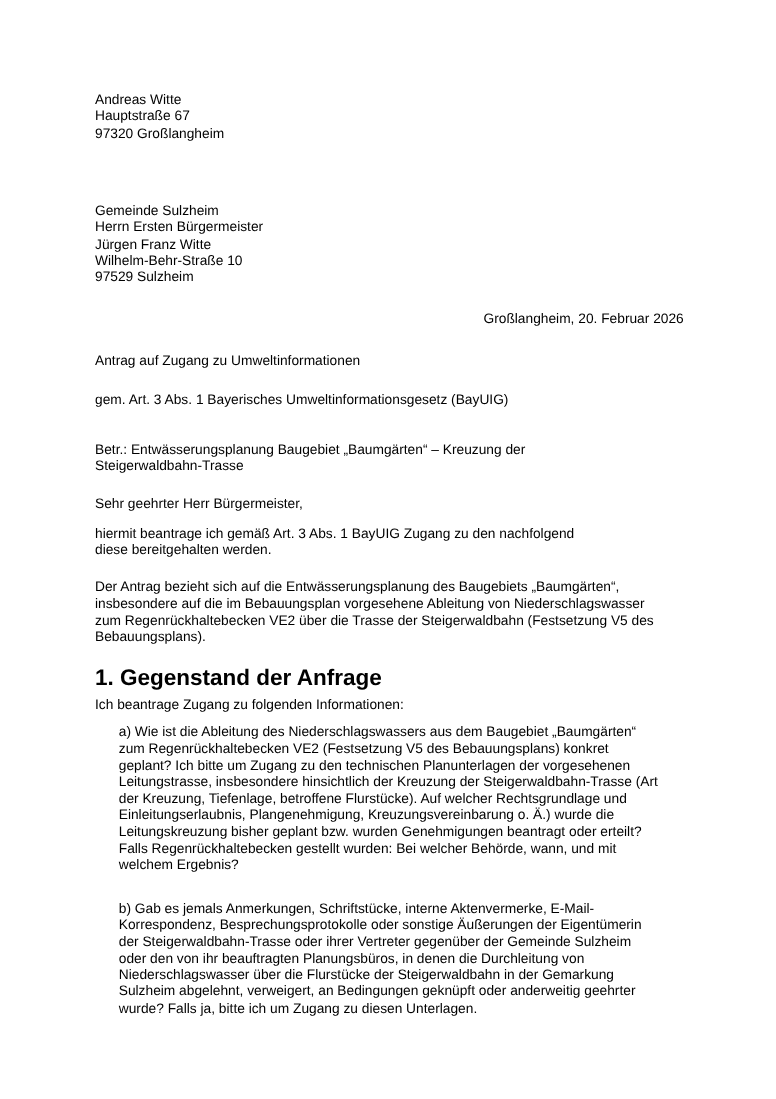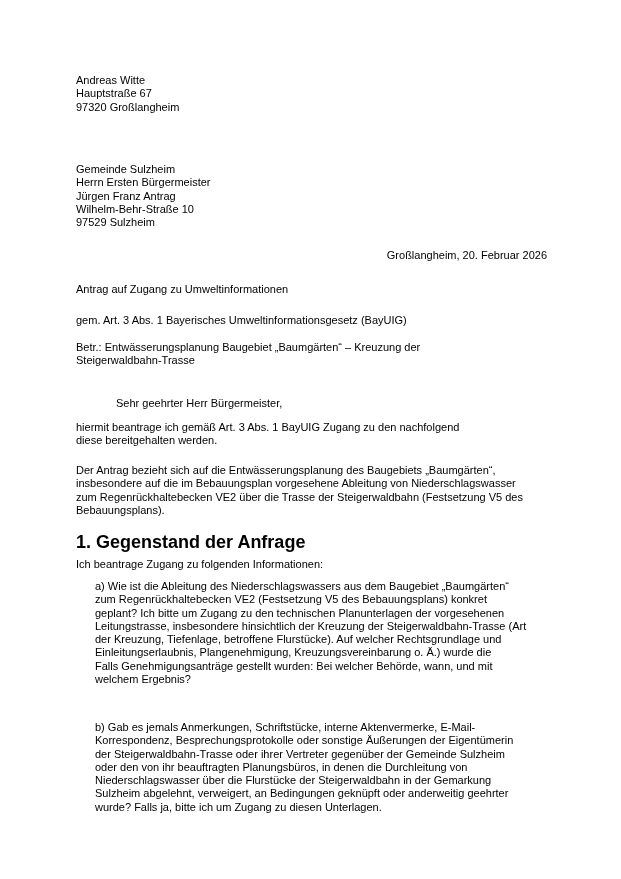--- a/index.html
+++ b/index.html
@@ -5,22 +5,22 @@
     html, body { margin: 0; padding: 0; background: #ffffff; }
     body { width: 621px; height: 879px; overflow: hidden; position: relative;
       font-family: "Liberation Sans", sans-serif; color: #000; font-size: 11px; }
     .line { line-height: 13.3px; white-space: nowrap; }
     .bold { font-weight: normal; }
     .sender { position: absolute; left: 76px; top: 74px; }
     .recipient { position: absolute; left: 76px; top: 163px; }
     .date { position: absolute; right: 74px; top: 249px; padding-left: 20px; }
     .subj1 { position: absolute; left: 76px; top: 283px; text-align: right; }
     .subj2 { position: absolute; left: 76px; top: 314px; }
-    .subj3 { position: absolute; left: 76px; top: 341px; }
-    .salutation { position: absolute; left: 76px; top: 397px; margin-left: 40px; }
+    .subj3 { position: absolute; left: 76px; top: 354px; }
+    .salutation { position: absolute; left: 76px; top: 397px; }
     .para { position: absolute; left: 76px; width: 480px; line-height: 13.3px; }
     .p1 { top: 421px; }
     .p2 { top: 464px; }
     .heading { position: absolute; left: 76px; top: 536px; font-size: 18px; font-weight: bold; }
     .intro { position: absolute; left: 76px; top: 558px; text-align: right; }
     .item { position: absolute; left: 95px; width: 465px; line-height: 13.3px; }
     .ia { top: 580px; }
     .ib { top: 721px; }
   </style>
 </head>
@@ -29,21 +29,21 @@
 <div>
   <div class="sender">
     <div class="line bold">Andreas Witte</div>
     <div class="line">Hauptstraße 67</div>
     <div class="line">97320 Großlangheim</div>
   </div>
 
   <div class="recipient">
     <div class="line">Gemeinde Sulzheim</div>
     <div class="line">Herrn Ersten Bürgermeister</div>
-    <div class="line">Jürgen Franz Antrag</div>
+    <div class="line">Jürgen Franz Witte</div>
     <div class="line">Wilhelm-Behr-Straße 10</div>
     <div class="line">97529 Sulzheim</div>
   </div>
 
   <div class="date line">Großlangheim, 20. Februar 2026</div>
 
   <div class="subj1 line bold">Antrag auf Zugang zu Umweltinformationen</div>
   <div class="subj2 line bold">gem. Art. 3 Abs. 1 Bayerisches Umweltinformationsgesetz (BayUIG)</div>
   <div class="subj3 bold">
     <div class="line">Betr.: Entwässerungsplanung Baugebiet „Baumgärten“ – Kreuzung der</div>
@@ -67,21 +67,22 @@
   <div class="heading line">1. Gegenstand der Anfrage</div>
   <div class="intro line">Ich beantrage Zugang zu folgenden Informationen:</div>
 
   <div class="item ia">
     <div class="line"><span class="bold">a)</span><span> Wie ist die Ableitung des Niederschlagswassers aus dem Baugebiet „Baumgärten“</span></div>
     <div class="line">zum Regenrückhaltebecken VE2 (Festsetzung V5 des Bebauungsplans) konkret</div>
     <div class="line">geplant? Ich bitte um Zugang zu den technischen Planunterlagen der vorgesehenen</div>
     <div class="line">Leitungstrasse, insbesondere hinsichtlich der Kreuzung der Steigerwaldbahn-Trasse (Art</div>
     <div class="line">der Kreuzung, Tiefenlage, betroffene Flurstücke). Auf welcher Rechtsgrundlage und</div>
     <div class="line">Einleitungserlaubnis, Plangenehmigung, Kreuzungsvereinbarung o. Ä.) wurde die</div>
-    <div class="line">Falls Genehmigungsanträge gestellt wurden: Bei welcher Behörde, wann, und mit</div>
+    <div class="line">Leitungskreuzung bisher geplant bzw. wurden Genehmigungen beantragt oder erteilt?</div>
+    <div class="line">Falls Regenrückhaltebecken gestellt wurden: Bei welcher Behörde, wann, und mit</div>
     <div class="line">welchem Ergebnis?</div>
   </div>
 
   <div class="item ib">
     <div class="line"><span class="bold">b)</span><span> Gab es jemals Anmerkungen, Schriftstücke, interne Aktenvermerke, E-Mail-</span></div>
     <div class="line">Korrespondenz, Besprechungsprotokolle oder sonstige Äußerungen der Eigentümerin</div>
     <div class="line">der Steigerwaldbahn-Trasse oder ihrer Vertreter gegenüber der Gemeinde Sulzheim</div>
     <div class="line">oder den von ihr beauftragten Planungsbüros, in denen die Durchleitung von</div>
     <div class="line">Niederschlagswasser über die Flurstücke der Steigerwaldbahn in der Gemarkung</div>
     <div class="line">Sulzheim abgelehnt, verweigert, an Bedingungen geknüpft oder anderweitig geehrter</div>

